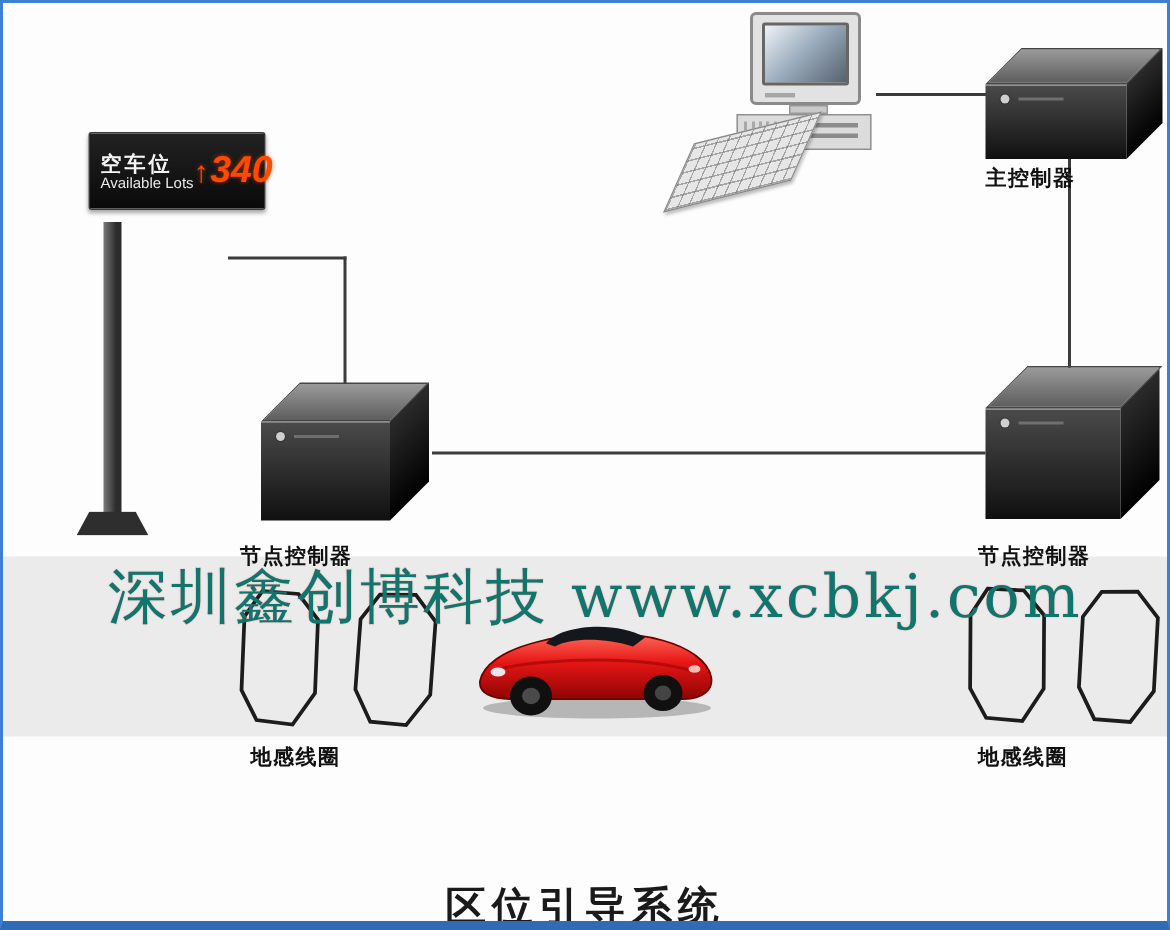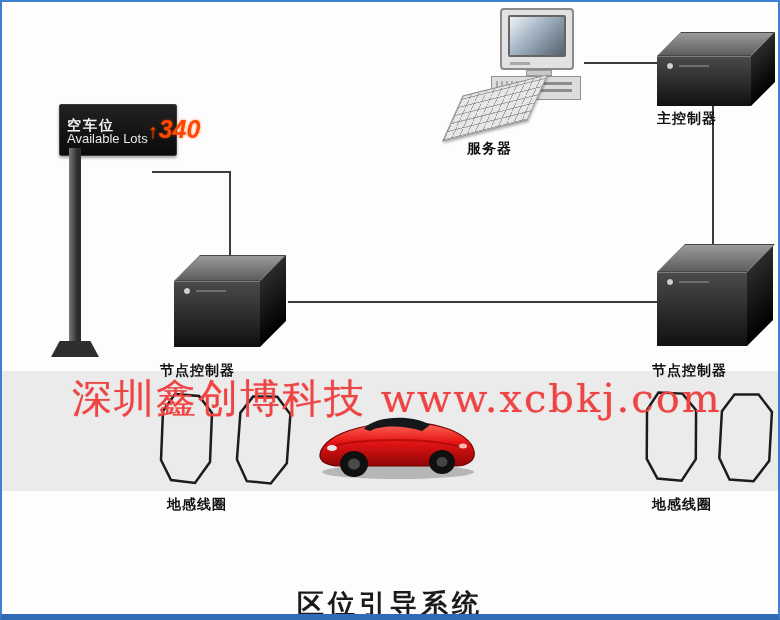--- a/index.html
+++ b/index.html
@@ -9,28 +9,28 @@
     border:2px solid #3d7fd0;border-bottom:6px solid #2f6cb5;
     font-family:"Liberation Sans", sans-serif;
   }
   .gray-band{position:absolute;left:0;right:0;top:369px;height:120px;background:#ebebeb;}
 
   
   .line{position:absolute;background:#3c3c3c;}
 
   
   .sign-board{
-    position:absolute;left:57px;top:102px;width:118px;height:52px;
+    position:absolute;left:57px;top:86px;width:118px;height:52px;
     background:linear-gradient(180deg,#222,#0a0a0a);
     border:1px solid #3a3a3a;border-radius:2px;
     display:flex;align-items:center;justify-content:space-between;
     padding:4px 7px;box-sizing:border-box;box-shadow:0 2px 3px rgba(0,0,0,.35);
   }
   .sign-line1{color:#f5f5f5;font-size:14px;font-weight:bold;letter-spacing:2px;line-height:17px;}
-  .sign-line2{color:#e8e8e8;font-size:13px;line-height:10px;white-space:nowrap;}
+  .sign-line2{color:#e8e8e8;font-size:10px;line-height:10px;white-space:nowrap;}
   .sign-count{color:#ff4800;font-size:25px;font-weight:bold;font-style:italic;white-space:nowrap;line-height:26px;text-shadow:0 0 3px rgba(255,80,0,.6);}
   .sign-count .arrow{font-size:20px;font-style:normal;margin-right:1px;}
   .pole{position:absolute;left:67px;top:146px;width:12px;height:194px;background:linear-gradient(90deg,#7a7a7a,#2c2c2c 70%);}
   .pole-base{position:absolute;left:49px;top:339px;width:48px;height:16px;background:#2e2e2e;
     clip-path:polygon(18% 0,82% 0,100% 100%,0 100%);}
 
   
   .monitor{position:absolute;left:498px;top:6px;width:74px;height:62px;background:#e2e2e2;
     border:2px solid #8a8a8a;border-radius:4px;box-sizing:border-box;}
   .screen{position:absolute;left:6px;top:5px;right:6px;bottom:11px;
@@ -64,21 +64,21 @@
   .latch-line{position:absolute;left:22px;top:8px;width:30px;height:2px;background:#6f6f6f;}
 
   
   .coil{position:absolute;}
 
   
   .lbl{position:absolute;color:#111;font-size:14px;font-weight:bold;text-align:left;letter-spacing:1px;}
 
   
   .watermark{position:absolute;left:70px;top:374px;width:660px;white-space:nowrap;
-    color:#ef4444;font-size:40px;line-height:44px;letter-spacing:2px;
+    color:#0f766e;font-size:40px;line-height:44px;letter-spacing:2px;
     font-family:"DejaVu Serif", serif;text-shadow:0 0 1px rgba(230,0,0,.4);}
   .title{position:absolute;left:0;right:0;top:584px;text-align:center;
     color:#1a1a1a;font-size:27px;font-weight:700;letter-spacing:4px;}
 </style>
 </head>
 <body>
 
 <div class="page">
 
   <div class="gray-band"></div>
@@ -104,21 +104,20 @@
     <div class="monitor-strip"></div>
   </div>
   <div class="monitor-neck"></div>
   <div class="case">
     <div class="case-vents"></div>
     <div class="case-slot s1"></div>
     <div class="case-slot s2"></div>
     <div class="case-btn"></div>
   </div>
   <div class="keyboard"></div>
-  <div class="lbl" style="left:465px;top:138px;width:130px;">服务器</div>
 
   <div class="box3d" style="left:655px;top:30px;">
     <div class="box-top" style="top:0;width:94px;height:24px;"></div>
     <div class="box-front" style="top:24px;width:94px;height:50px;">
       <div class="latch"></div>
       <div class="latch-line"></div>
     </div>
     <div class="box-side" style="left:94px;top:24px;width:24px;height:50px;"></div>
   </div>
   <div class="lbl" style="left:655px;top:108px;width:120px;">主控制器</div>

